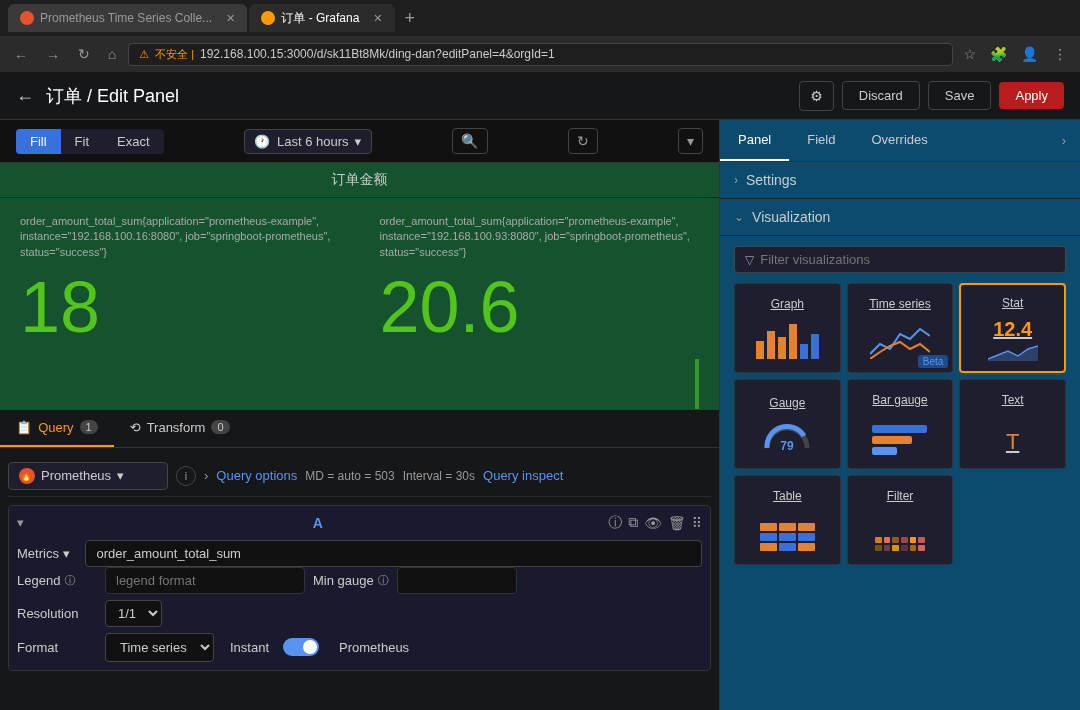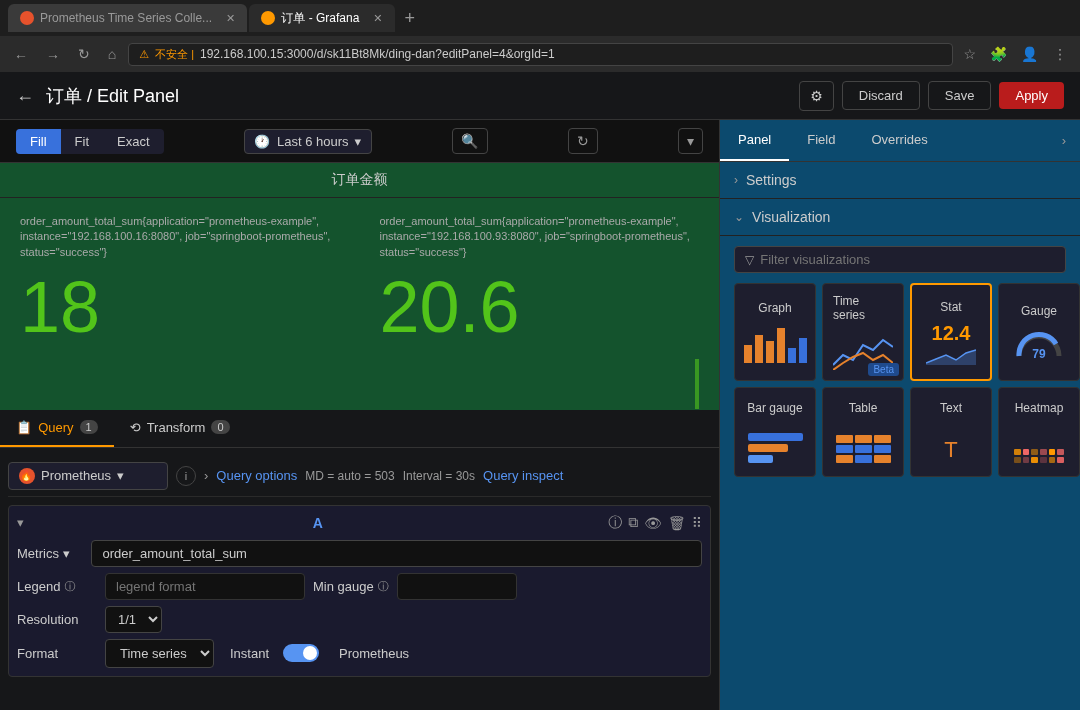--- a/index.html
+++ b/index.html
@@ -68,21 +68,21 @@
     .query-options-link { color: #5794f2; cursor: pointer; font-size: 13px; }
     .query-meta { color: #999; font-size: 12px; }
     .query-inspect { color: #5794f2; cursor: pointer; font-size: 13px; }
 
     .query-builder { background: #1a1a2e; border: 1px solid #333; border-radius: 4px; margin-top: 8px; padding: 8px; }
     .query-row-header { display: flex; align-items: center; justify-content: space-between; margin-bottom: 8px; }
     .query-letter { color: #5794f2; font-weight: 600; font-size: 14px; }
     .query-actions { display: flex; gap: 6px; }
     .query-action-btn { background: none; border: none; color: #999; cursor: pointer; font-size: 14px; }
     
-    .metrics-row { display: flex; align-items: center; gap: 22px; margin-bottom: 6px; }
+    .metrics-row { display: flex; align-items: center; gap: 16px; }
     .metrics-label { color: #ccc; font-size: 13px; display: flex; align-items: center; gap: 4px; }
     .metrics-input { flex: 1; background: #111; border: 1px solid #444; border-radius: 4px; padding: 5px 10px; color: #ccc; font-size: 13px; }
     
     .legend-row { display: flex; align-items: center; gap: 8px; }
     .row-label { color: #ccc; font-size: 13px; min-width: 80px; display: flex; align-items: center; gap: 4px; }
     .legend-input { background: #111; border: 1px solid #333; border-radius: 4px; padding: 5px 10px; color: #666; font-size: 13px; flex: 1; max-width: 200px; }
     .minstep-label { color: #ccc; font-size: 13px; display: flex; align-items: center; gap: 4px; }
     .minstep-input { background: #111; border: 1px solid #333; border-radius: 4px; padding: 5px 10px; color: #ccc; font-size: 13px; width: 120px; }
     
     .resolution-row { display: flex; align-items: center; gap: 8px; margin-top: 6px; }
@@ -106,21 +106,21 @@
     
     .section-header { display: flex; align-items: center; gap: 8px; padding: 10px 14px; cursor: pointer; color: #ccc; border-bottom: 1px solid #222; }
     .section-chevron { color: #999; font-size: 12px; }
     .section-title { font-size: 14px; font-weight: 500; }
     
     
     .viz-filter { display: flex; align-items: center; background: #1e1e2e; border: 1px solid #444; border-radius: 4px; margin: 10px 14px; padding: 5px 10px; }
     .viz-filter input { background: none; border: none; color: #ccc; font-size: 13px; flex: 1; outline: none; }
     .filter-icon { color: #999; margin-right: 6px; font-size: 12px; }
     
-    .viz-grid { display: grid; grid-template-columns: 1fr 1fr 1fr 1fr; gap: 6px; padding: 0 14px 14px; }
+    .viz-grid { display: grid; grid-template-columns: 1fr 1fr 1fr; gap: 6px; padding: 0 14px 14px; text-decoration: underline; }
     .viz-item { background: #1e1e2e; border: 1px solid #333; border-radius: 4px; padding: 10px; cursor: pointer; display: flex; flex-direction: column; align-items: center; justify-content: center; min-height: 90px; position: relative; }
     .viz-item.selected { border-color: #f90; border-width: 2px; }
     .viz-name { font-size: 12px; color: #ccc; margin-bottom: 8px; font-weight: 500; }
     .viz-preview { width: 60px; height: 40px; display: flex; align-items: flex-end; justify-content: center; }
     .beta-badge { position: absolute; bottom: 4px; right: 4px; background: #1f4a8c; color: #5794f2; font-size: 10px; padding: 1px 5px; border-radius: 3px; }
 
     
     .bar-chart { display: flex; align-items: flex-end; gap: 3px; }
     .bar { width: 8px; background: #e6822c; }
     .bar.blue { background: #3871dc; }
@@ -402,45 +402,45 @@
           <div class="viz-preview">
             <div class="bargauge-preview">
               <div class="bg-bar" style="width:55px;background:#3871dc;"></div>
               <div class="bg-bar" style="width:40px;background:#e6822c;"></div>
               <div class="bg-bar" style="width:25px;background:#5794f2;"></div>
             </div>
           </div>
         </div>
 
         <div class="viz-item">
+          <div class="viz-name">Text</div>
+          <div class="viz-preview">
+            <span class="text-preview">T</span>
+          </div>
+        </div>
+
+        <div class="viz-item">
           <div class="viz-name">Table</div>
           <div class="viz-preview">
             <div class="table-preview">
               <div class="table-cell orange"></div>
               <div class="table-cell orange"></div>
               <div class="table-cell orange"></div>
               <div class="table-cell"></div>
               <div class="table-cell"></div>
               <div class="table-cell"></div>
               <div class="table-cell orange"></div>
               <div class="table-cell"></div>
               <div class="table-cell orange"></div>
             </div>
           </div>
         </div>
 
         <div class="viz-item">
-          <div class="viz-name">Text</div>
-          <div class="viz-preview">
-            <span class="text-preview">T</span>
-          </div>
-        </div>
-
-        <div class="viz-item">
-          <div class="viz-name">Heatmap</div>
+          <div class="viz-name">Filter</div>
           <div class="viz-preview">
             <div class="heatmap-preview">
               <div class="hm-cell" style="background:#f90;opacity:0.8;"></div>
               <div class="hm-cell" style="background:#e66;"></div>
               <div class="hm-cell" style="background:#f90;opacity:0.5;"></div>
               <div class="hm-cell" style="background:#e66;opacity:0.6;"></div>
               <div class="hm-cell" style="background:#f90;"></div>
               <div class="hm-cell" style="background:#e66;opacity:0.8;"></div>
               <div class="hm-cell" style="background:#f90;opacity:0.4;"></div>
               <div class="hm-cell" style="background:#e66;opacity:0.4;"></div>

